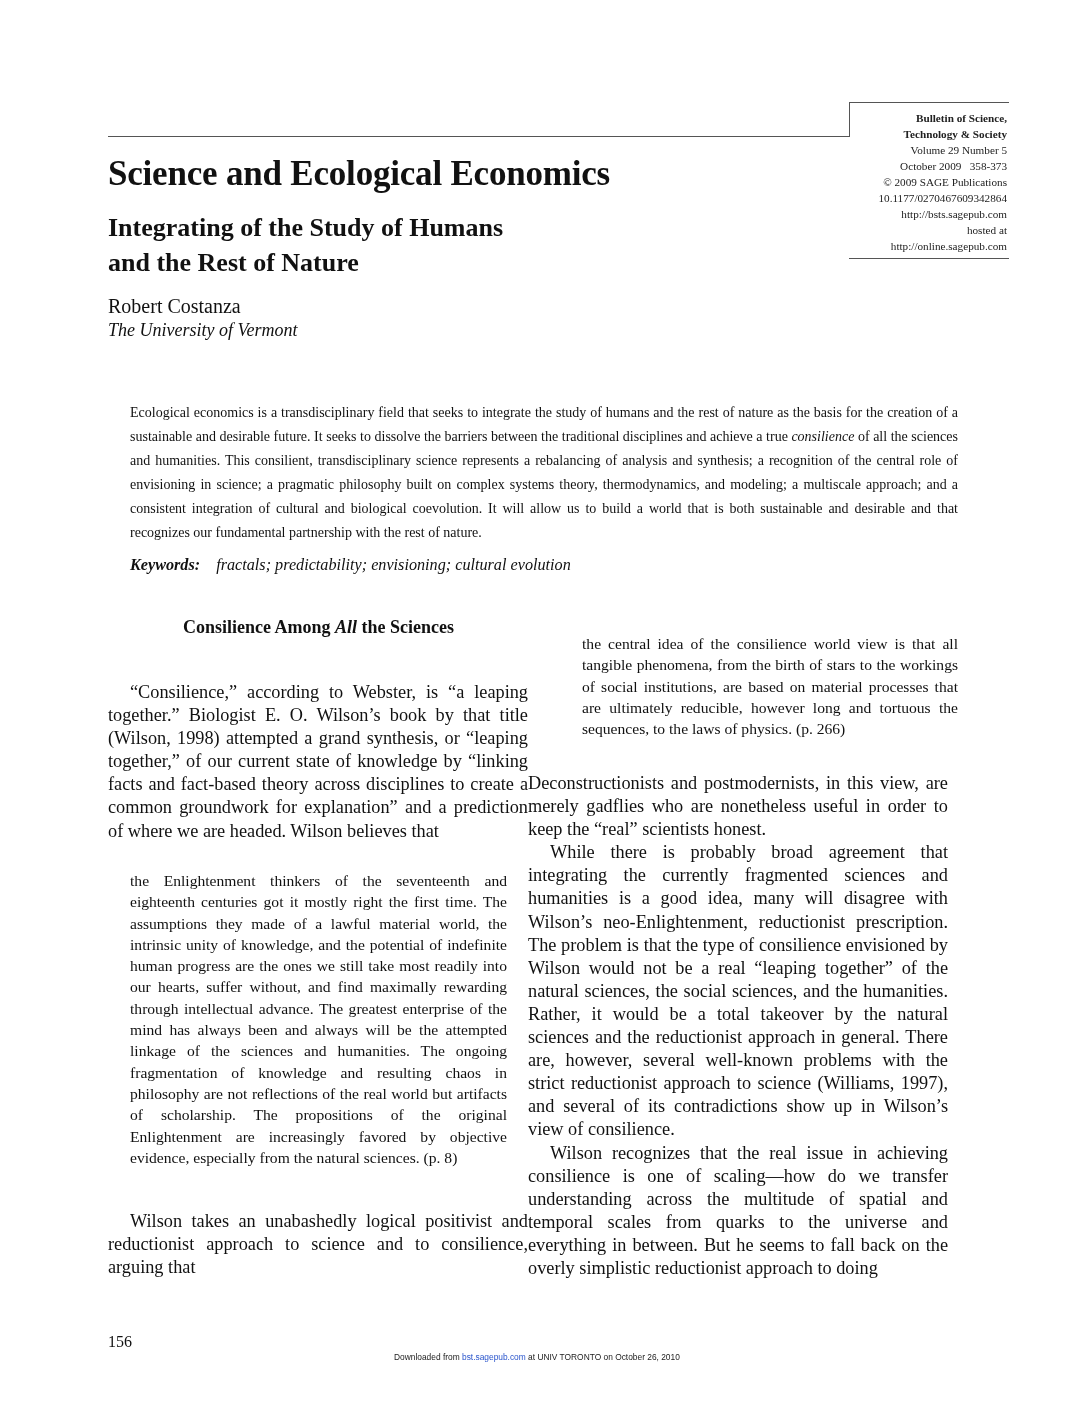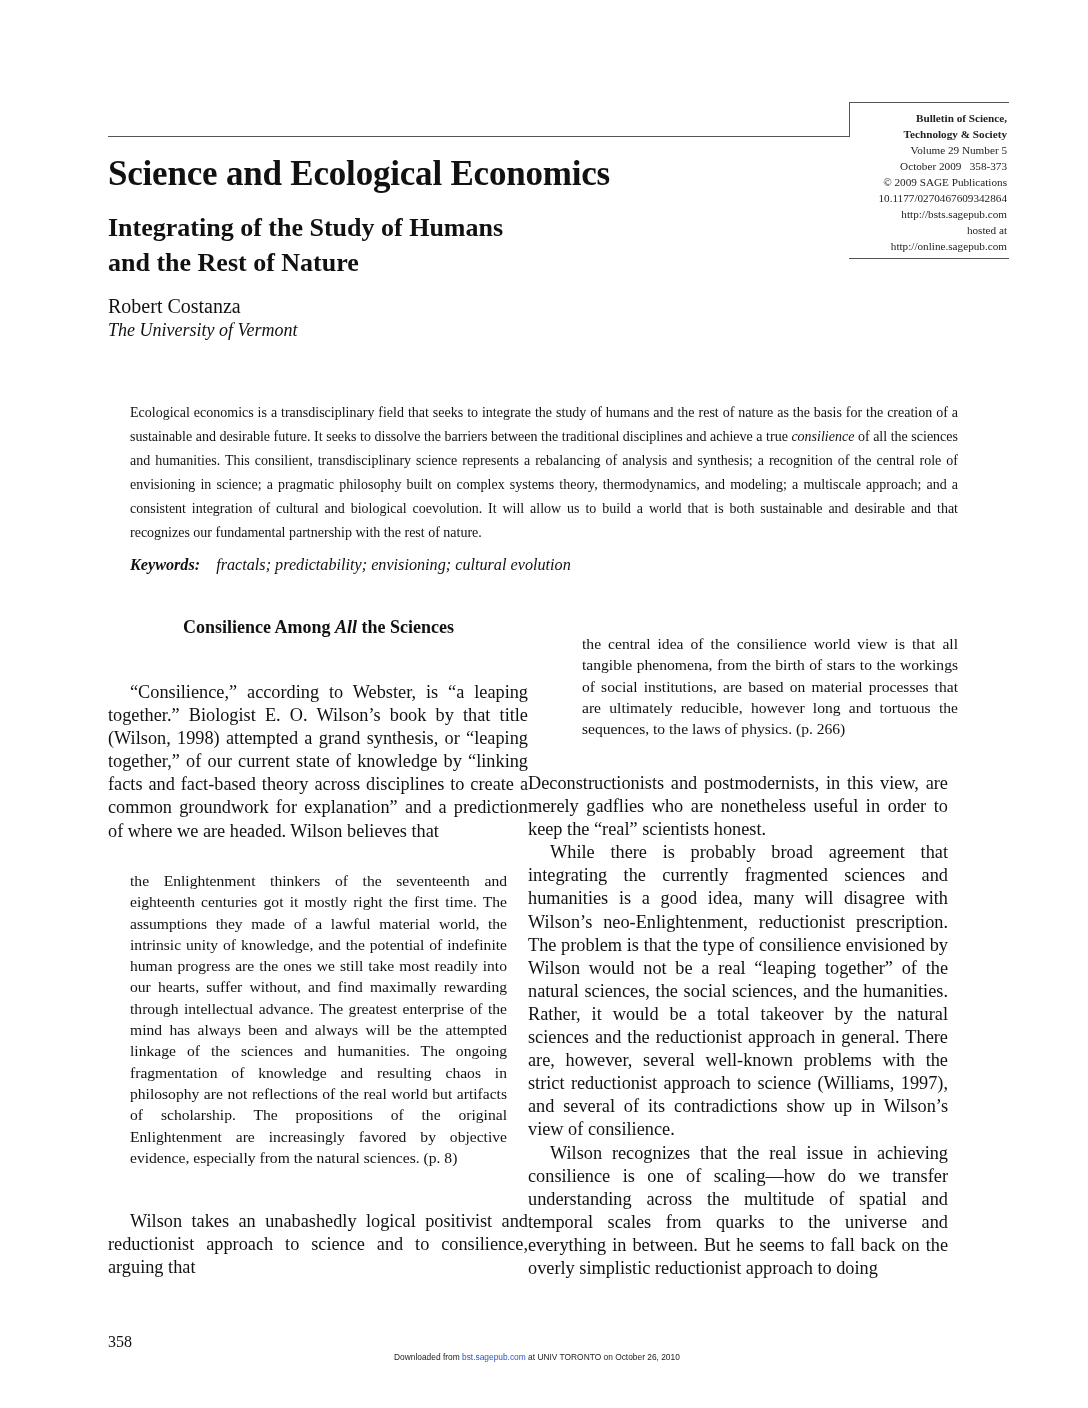--- a/index.html
+++ b/index.html
@@ -95,14 +95,14 @@
   <p>Wilson takes an unabashedly logical positivist and reductionist approach to science and to consilience, arguing that</p>
 </div>
 
 <div class="abs quote" style="left:582px; width:376px; top:619px;margin-top:14px;">the central idea of the consilience world view is that all tangible phenomena, from the birth of stars to the workings of social institutions, are based on material processes that are ultimately reducible, however long and tortuous the sequences, to the laws of physics. (p. 266)</div>
 <div class="abs col-right body-text" style="top:772px;">
   <p class="noindent">Deconstructionists and postmodernists, in this view, are merely gadflies who are nonetheless useful in order to keep the “real” scientists honest.</p>
   <p>While there is probably broad agreement that integrating the currently fragmented sciences and humanities is a good idea, many will disagree with Wilson’s neo-Enlightenment, reductionist prescription. The problem is that the type of consilience envisioned by Wilson would not be a real “leaping together” of the natural sciences, the social sciences, and the humanities. Rather, it would be a total takeover by the natural sciences and the reductionist approach in general. There are, however, several well-known problems with the strict reductionist approach to science (Williams, 1997), and several of its contradictions show up in Wilson’s view of consilience.</p>
   <p>Wilson recognizes that the real issue in achieving consilience is one of scaling—how do we transfer understanding across the multitude of spatial and temporal scales from quarks to the universe and everything in between. But he seems to fall back on the overly simplistic reductionist approach to doing</p>
 </div>
 
-<div class="abs page-number">358</div>
+<div class="abs page-number">156</div>
 <div class="abs footer"><span>Downloaded from </span><span class="link">bst.sagepub.com</span><span> at UNIV TORONTO on October 26, 2010</span></div>
 
 </body></html>

